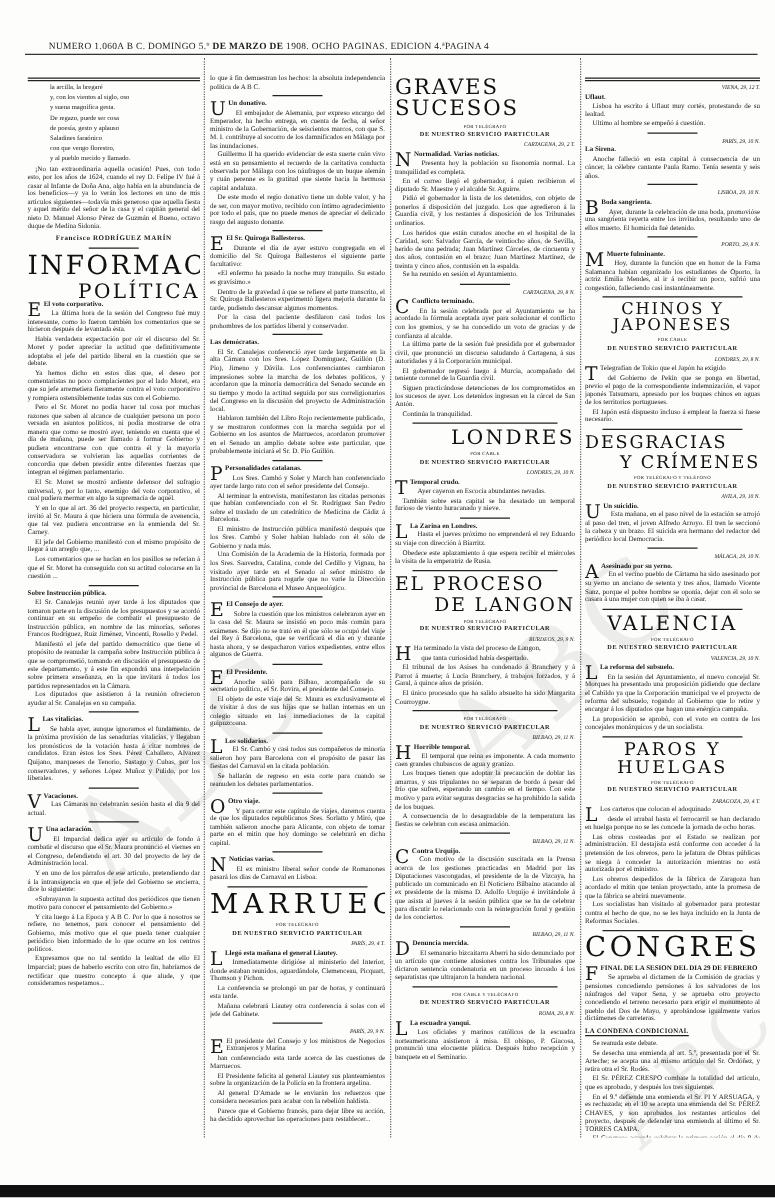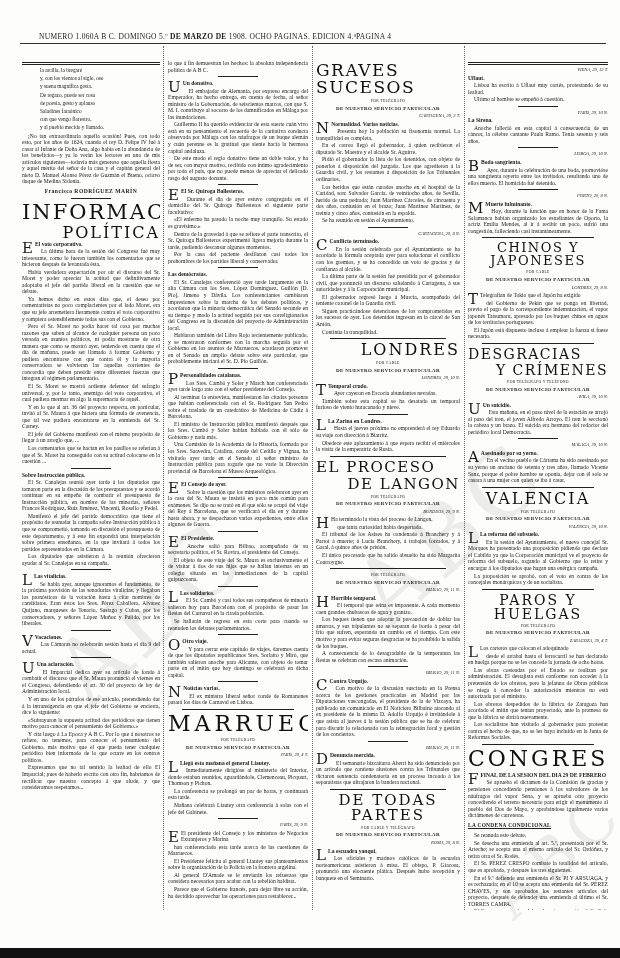--- a/index.html
+++ b/index.html
@@ -215,21 +215,20 @@
     <p>A consecuencia de lo desagradable de la temperatura las fiestas se celebran con escasa animación.</p>
     <div class="sep"></div>
     <p class="dateline">BILBAO, 29, 11 N.</p>
     <p class="lead"><span class="dropcap">C</span><span class="lead-title">Contra Urquijo.</span></p>
     <p>Con motivo de la discusión suscitada en la Prensa acerca de los gestiones practicadas en Madrid por las Diputaciones vascongadas, el presidente de la de Vizcaya, ha publicado un comunicado en El Noticiero Bilbaíno atacando al ex presidente de la misma D. Adolfo Urquijo é invitándole á que asista al jueves á la sesión pública que se ha de celebrar para discutir lo relacionado con la reintegración foral y gestión de los conciertos.</p>
     <div class="sep"></div>
     <p class="dateline">BILBAO, 29, 11 N.</p>
     <p class="lead"><span class="dropcap">D</span><span class="lead-title">Denuncia mercida.</span></p>
     <p>El semanario bizcaitarra Aberri ha sido denunciado por un artículo que contiene alusiones contra los Tribunales que dictaron sentencia condenatoria en un proceso incoado á los separatistas que ultrajaron la bandera nacional.</p>
     <div class="sep-long"></div>
-    <div class="big-head h-c" style="font-size:15px;letter-spacing:2px;">DE TODAS PARTES</div>
     <p class="sub">POR CABLE Y TELÉGRAFO</p>
     <p class="service">DE NUESTRO SERVICIO PARTICULAR</p>
     <p class="dateline">ROMA, 29, 8 N.</p>
     <p class="lead"><span class="dropcap">L</span><span class="lead-title">La escuadra yanqui.</span></p>
     <p>Los oficiales y marinos católicos de la escuadra norteamericana asistieron á misa. El obispo, P. Giacosa, pronunció una elocuente plática. Después hubo recepción y banquete en el Seminario.</p>
 
   </div>
 
   <div class="col col4">
     <div class="double-rule"></div>

